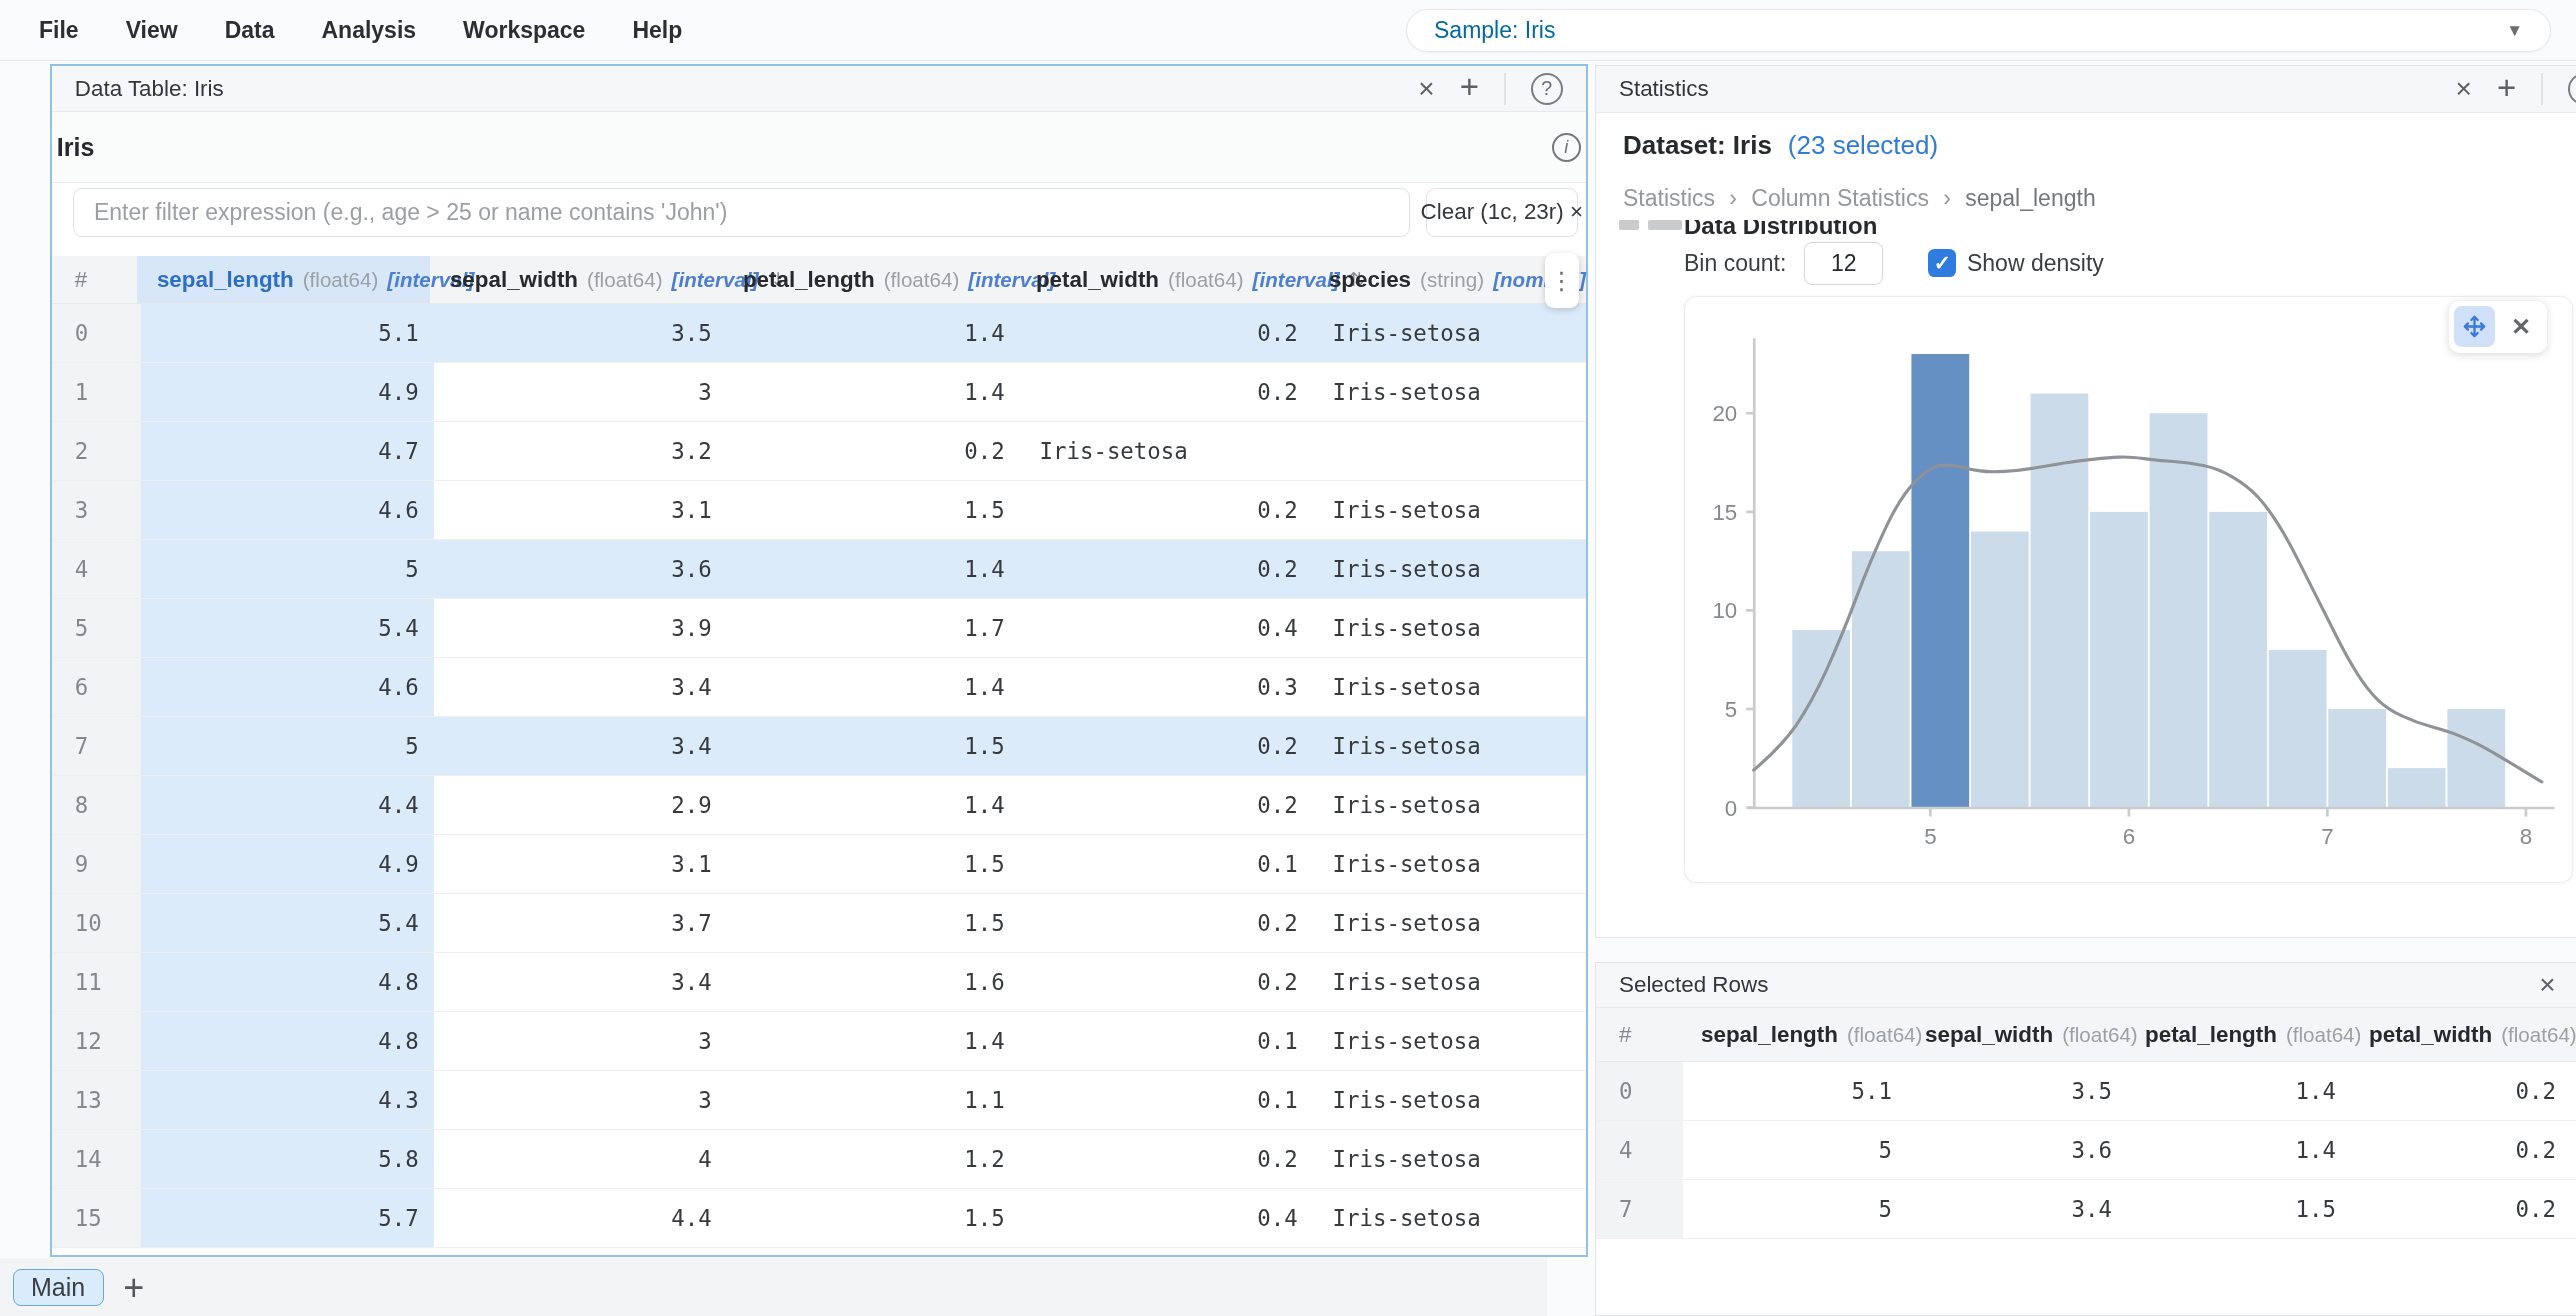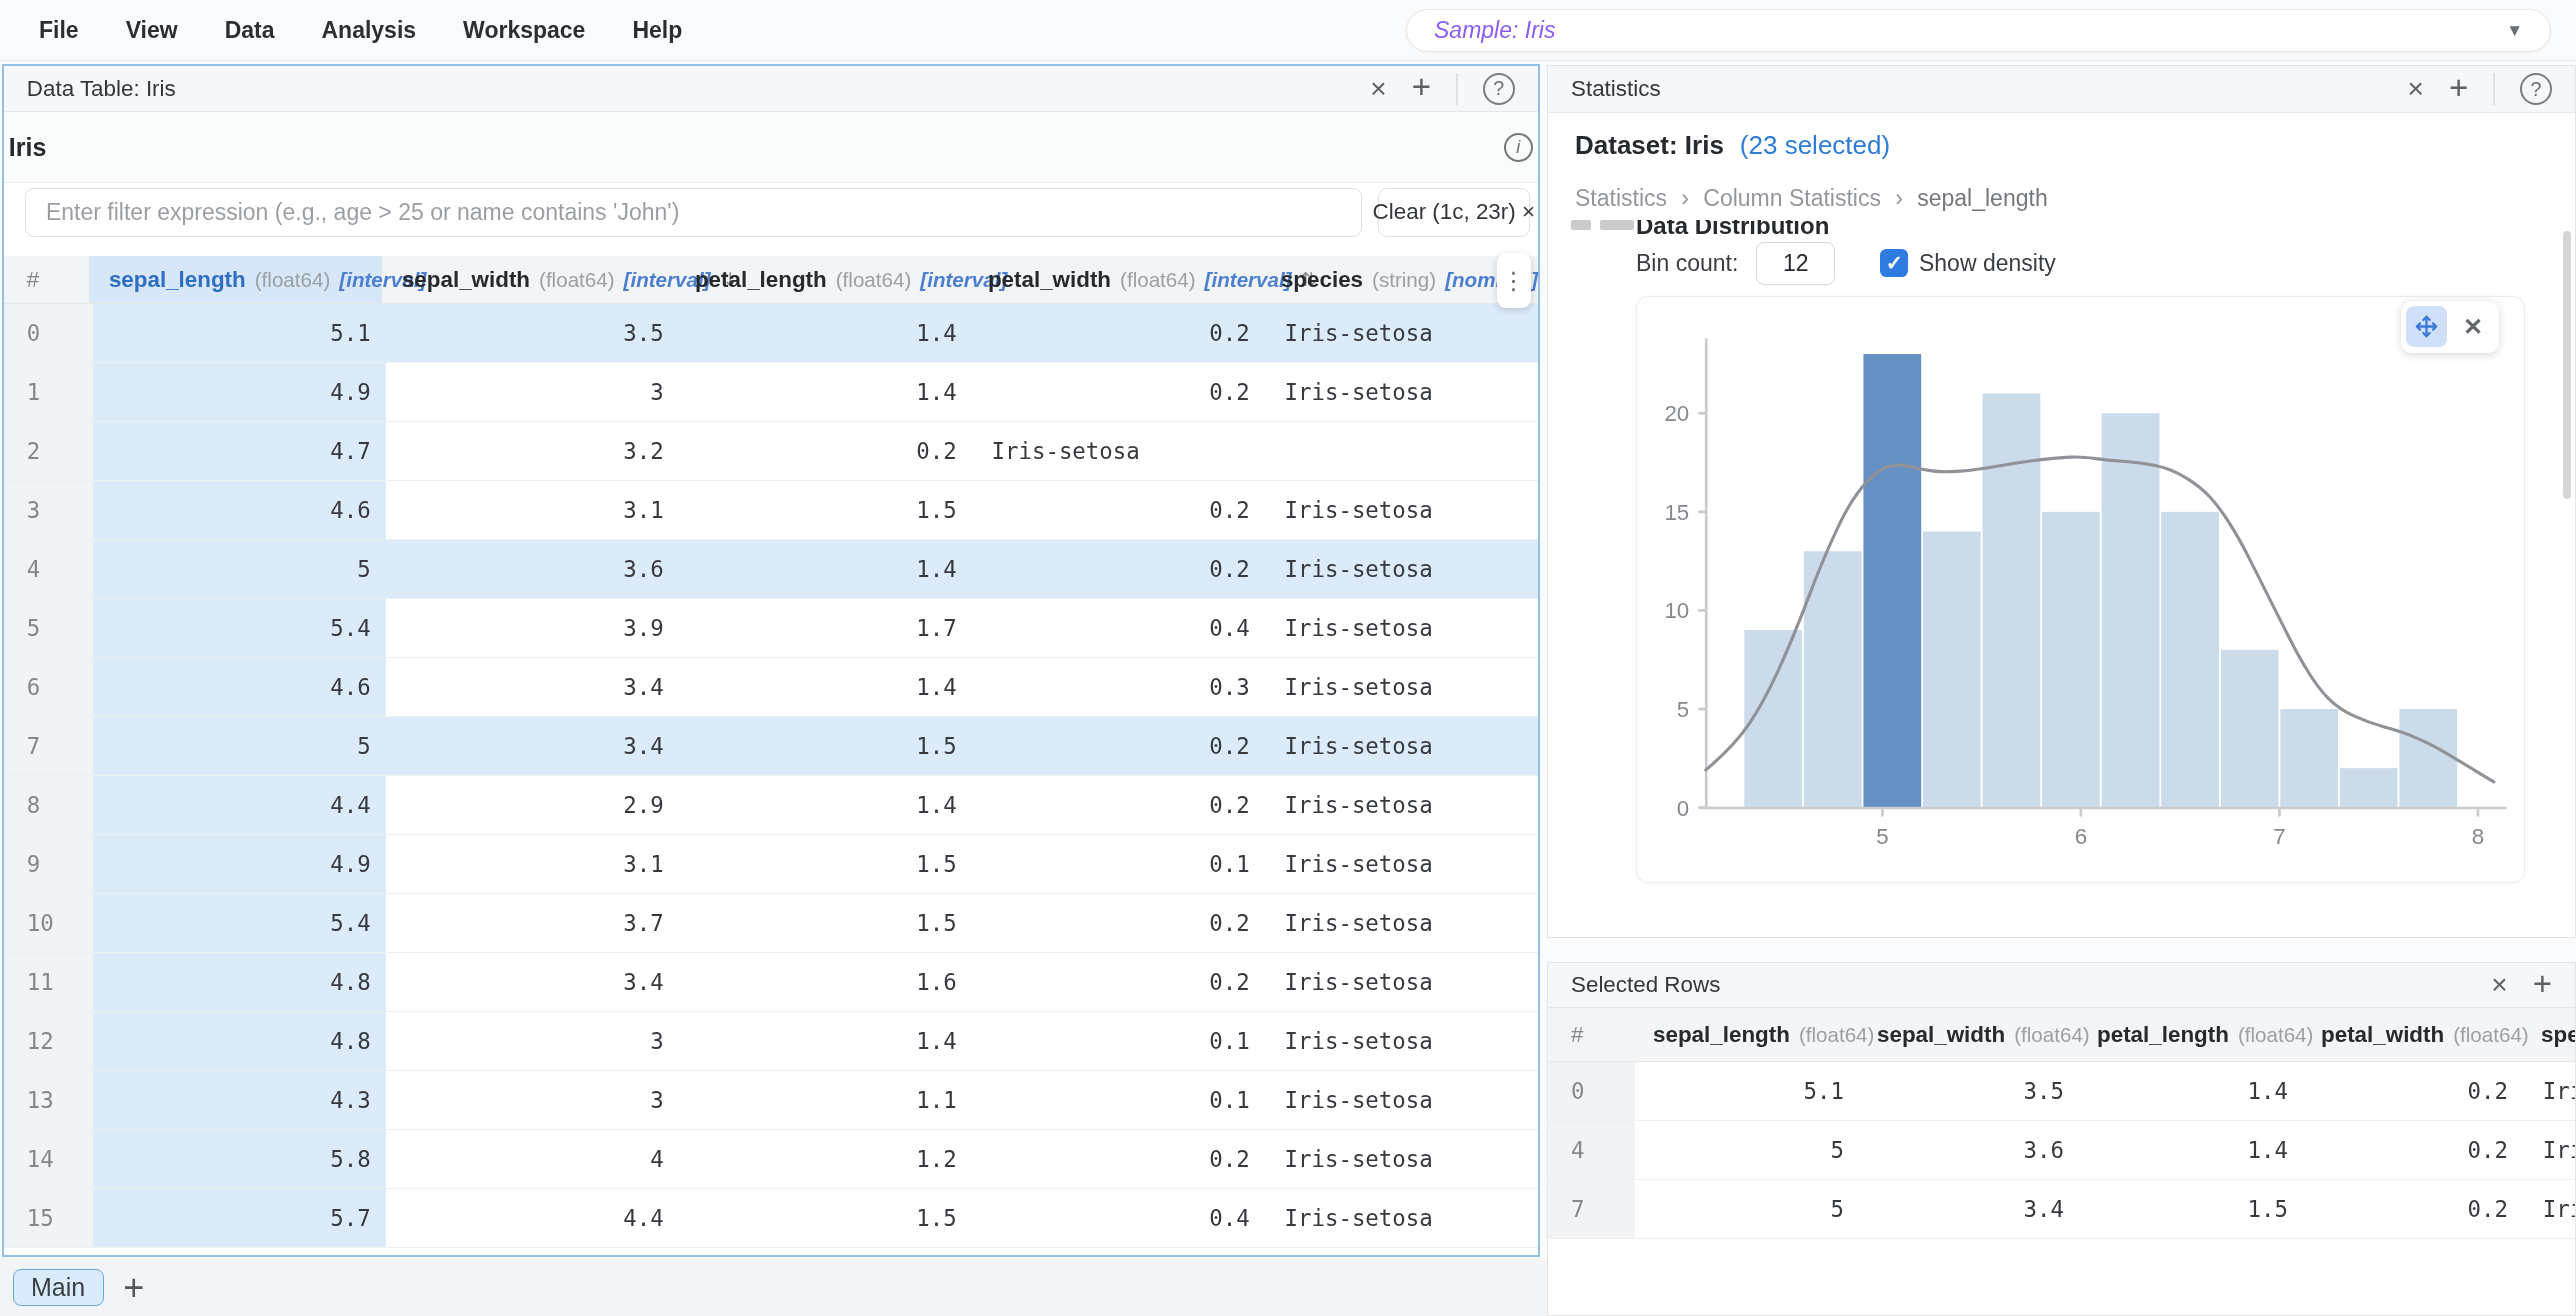--- a/index.html
+++ b/index.html
@@ -9,25 +9,25 @@
   
   #menubar { position:absolute; left:0; top:0; width:2576px; height:61px;
              background:#fafbfc; border-bottom:1.8px solid #e7e9eb;
              display:flex; align-items:center; padding-left:39px; }
   #menu-items { display:flex; gap:47px;font-weight:bold; }
   .menu-item { font-size:23px; color:#2b2f33; cursor:default; }
   #sample-selector { position:absolute; left:1406px; top:9px; width:1145px; height:43px;
              background:#ffffff; border:1.8px solid #e5e6e8; border-radius:23px;
              display:flex; align-items:center; padding:0 27px;
              box-shadow:0 0.9px 2.7px rgba(0,0,0,0.04); }
-  #sample-selector .val { font-size:23px; font-style:italic; color:#8b5cf6; }
+  #sample-selector .val { font-size:23px; color:#0369a1; }
   #sample-selector .arrow { margin-left:auto; font-size:17px; color:#6a6e72; }
 
   
-  .panel { position:absolute; background:#ffffff; }
+  .panel { position:absolute; background:#ffffff;margin-left:48px; }
   .titlebar { background:#f6f7f8; border-bottom:1.8px solid #e6e8ea;
               display:flex; align-items:center; padding:0 23px; }
   .titlebar .ptitle { font-size:22.4px; font-weight:500; color:#33373b; }
   .win-icons { margin-left:auto; display:flex; align-items:center; gap:25px; color:#5d6165; }
   .icon-x { font-size:28px; line-height:1; }
   .icon-plus { font-size:33px; font-weight:300; line-height:1; margin-top:-3.6px; }
   .vdiv { width:1.8px; height:32px; background:#dfe1e3; }
   .icon-help { width:32px; height:32px; border:2.7px solid #797d81; border-radius:50%;
                display:flex; align-items:center; justify-content:center;
                font-size:19.7px; color:#6a6e72; }

